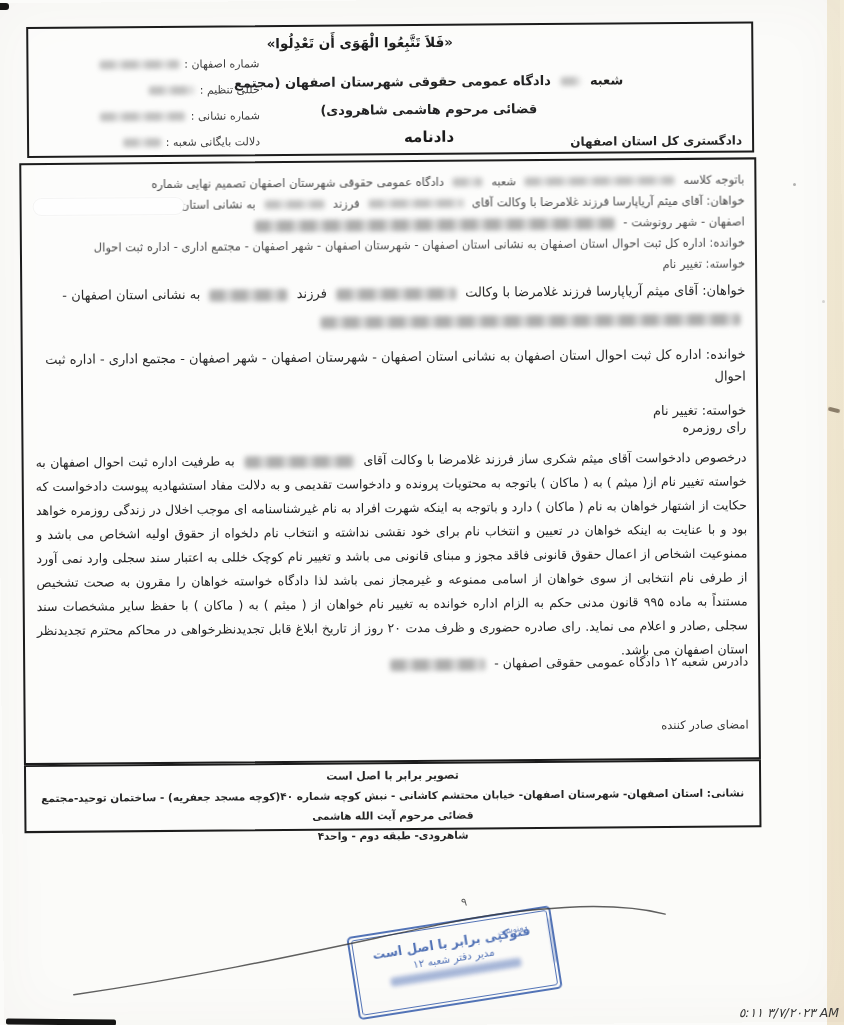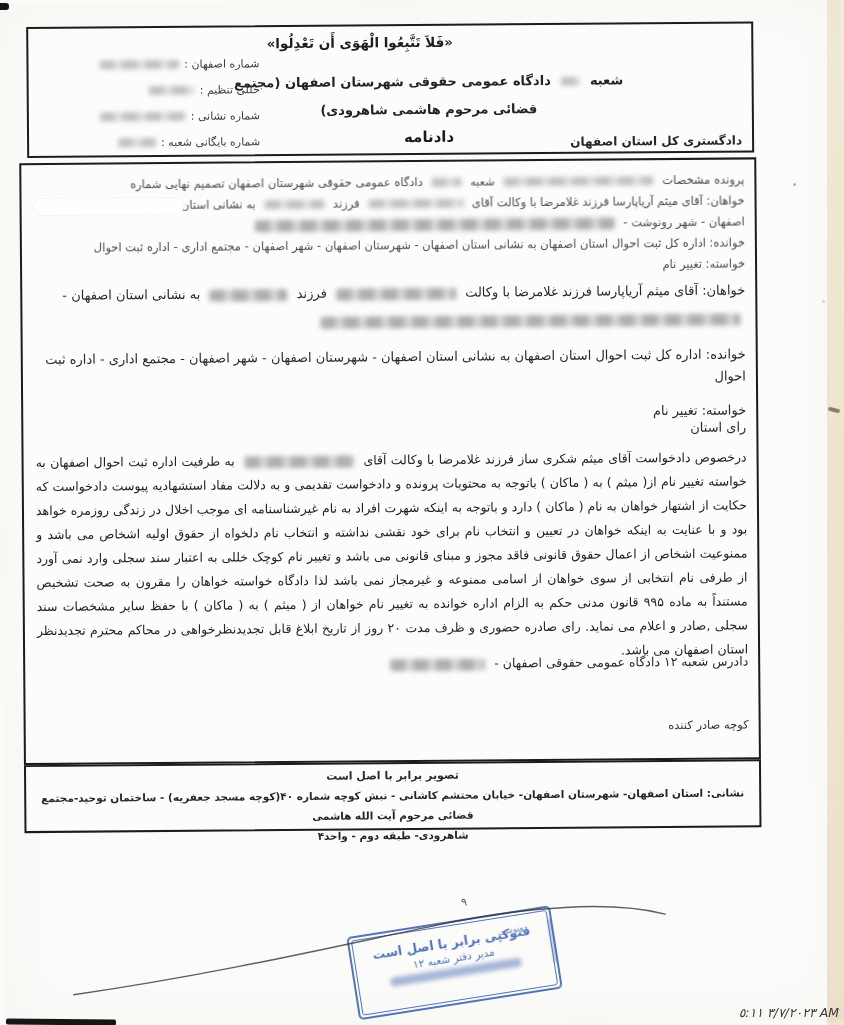--- a/index.html
+++ b/index.html
@@ -97,41 +97,41 @@
       </div>
       <div class="row">
         <span>خللی تنظیم :</span>
         <span class="redact light" style="width:46px"></span>
       </div>
       <div class="row">
         <span>شماره نشانی :</span>
         <span class="redact light" style="width:86px"></span>
       </div>
       <div class="row">
-        <span>شماره بایگانی شعبه :</span>
+        <span>دلالت بایگانی شعبه :</span>
         <span class="redact light" style="width:38px"></span>
       </div>
     </div>
 
     <div class="court-block">
       <span>شعبه</span>
       <span class="redact light" style="width:20px"></span>
       <span>دادگاه عمومی حقوقی شهرستان اصفهان (مجتمع</span><br>
       <span>قضائی مرحوم هاشمی شاهرودی)</span>
     </div>
 
     <div class="doc-type">دادنامه</div>
     <div class="justice">دادگستری کل استان اصفهان</div>
   </div>
 
   <div class="box body-box">
 
     <div class="secA">
       <p>
-        <span>پرونده مشخصات</span>
+        <span>باتوجه کلاسه</span>
         <span class="redact light" style="width:150px"></span>
         <span>شعبه</span>
         <span class="redact light" style="width:30px"></span>
         <span>دادگاه عمومی حقوقی شهرستان اصفهان تصمیم نهایی شماره</span>
       </p>
       <p>
         <span>خواهان: آقای میثم آریاپارسا فرزند غلامرضا با وکالت آقای</span>
         <span class="redact light" style="width:95px"></span>
         <span>فرزند</span>
         <span class="redact light" style="width:60px"></span>
@@ -154,34 +154,34 @@
         <span class="redact big" style="width:78px"></span>
         <span>به نشانی استان اصفهان -</span>
       </p>
       <p class="mt6">
         <span class="redact big" style="width:420px"></span>
       </p>
       <p class="mt14">خوانده: اداره کل ثبت احوال استان اصفهان  به نشانی استان اصفهان -  شهرستان اصفهان -  شهر اصفهان - مجتمع اداری  - اداره ثبت احوال</p>
       <p class="mt12">خواسته: تغییر نام</p>
     </div>
 
-    <div class="ruling-head">رای استان</div>
+    <div class="ruling-head">رای روزمره</div>
 
     <p class="secC">
       <span>درخصوص دادخواست آقای میثم شکری ساز فرزند غلامرضا با وکالت آقای</span>
       <span class="redact big" style="width:110px"></span>
       <span>به طرفیت اداره ثبت احوال اصفهان به خواسته تغییر نام از( میثم ) به ( ماکان ) باتوجه به محتویات پرونده و دادخواست تقدیمی و به دلالت مفاد استشهادیه پیوست دادخواست که حکایت از اشتهار خواهان به نام ( ماکان ) دارد و باتوجه به اینکه شهرت افراد به نام غیرشناسنامه ای موجب اخلال در زندگی روزمره خواهد بود و با عنایت به اینکه خواهان در تعیین و انتخاب نام برای خود نقشی نداشته و انتخاب نام دلخواه از حقوق اولیه اشخاص می باشد و ممنوعیت اشخاص از اعمال حقوق قانونی فاقد مجوز و مبنای قانونی می باشد و تغییر نام کوچک خللی به اعتبار سند سجلی وارد نمی آورد از طرفی نام انتخابی از سوی خواهان از اسامی ممنوعه و غیرمجاز نمی باشد لذا دادگاه خواسته خواهان را مقرون به صحت تشخیص مستنداً به ماده ۹۹۵ قانون مدنی حکم به الزام اداره خوانده به تغییر نام خواهان از ( میثم ) به (  ماکان ) با حفظ سایر مشخصات سند سجلی ,صادر و اعلام می نماید. رای صادره حضوری و ظرف مدت ۲۰ روز از تاریخ ابلاغ قابل تجدیدنظرخواهی در محاکم محترم تجدیدنظر استان اصفهان می باشد.</span>
     </p>
 
     <div class="judge-line">
       <span>دادرس شعبه ۱۲ دادگاه عمومی حقوقی اصفهان -</span>
       <span class="redact big" style="width:95px"></span>
     </div>
 
-    <div class="sig-label">کوچه صادر کننده</div>
+    <div class="sig-label">امضای صادر کننده</div>
   </div>
 
   <div class="box footer-box">
     <div class="cert">تصویر برابر با اصل است</div>
     <div class="addr">
       <span>نشانی: استان اصفهان- شهرستان اصفهان- خیابان محتشم کاشانی - نبش کوچه شماره ۴۰(کوچه مسجد جعفریه) - ساختمان توحید-مجتمع قضائی مرحوم آیت الله هاشمی</span><br>
       <span>شاهرودی- طبقه دوم - واحد۴</span>
     </div>
   </div>
 

